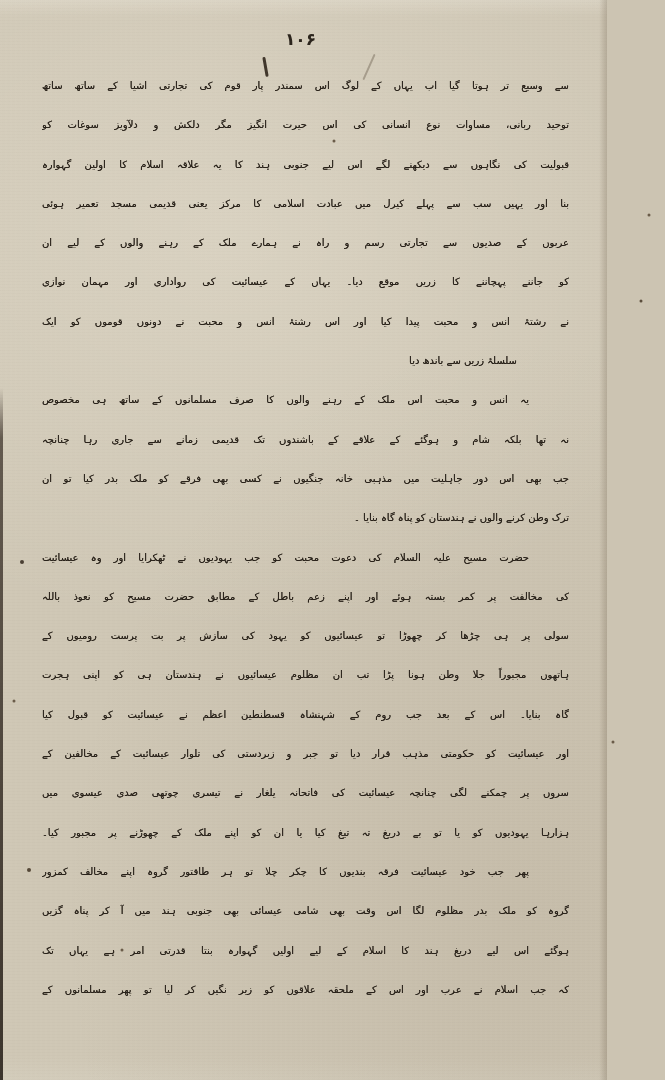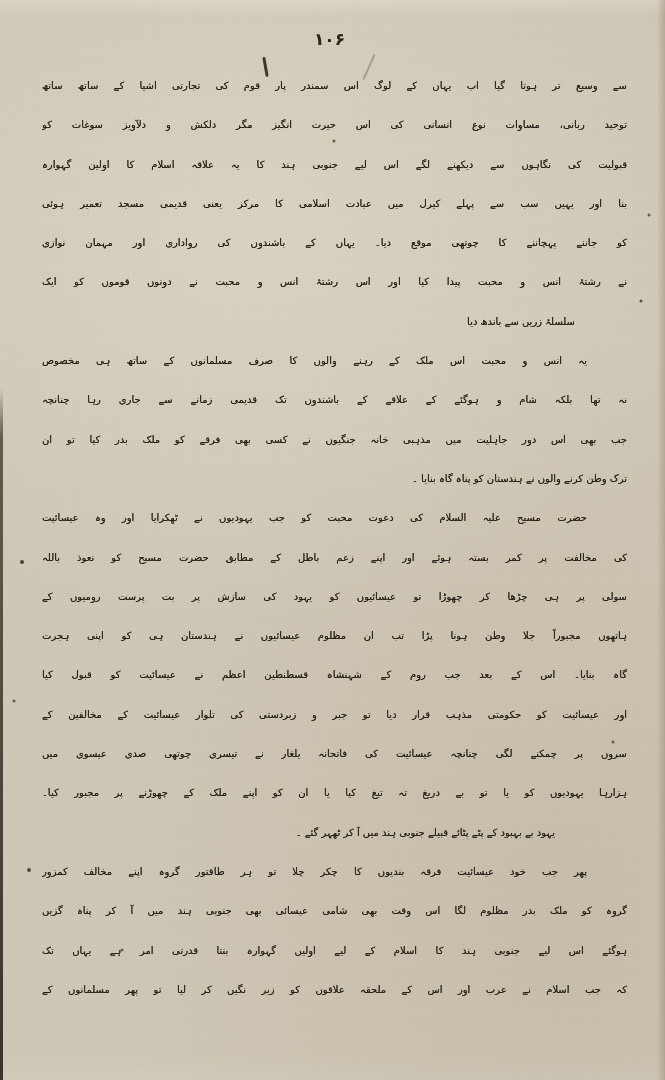--- a/index.html
+++ b/index.html
@@ -3,21 +3,21 @@
 <meta charset="utf-8">
 <style>
   html, body {
     margin: 0; padding: 0;
     width: 665px; height: 1080px;
     overflow: hidden;
     background: #ccc4b2;
   }
   .page {
     position: relative;
-    width: 665px; height: 1080px;
+    width: 607px; height: 1080px;
     background:
       repeating-linear-gradient(0deg, rgba(60,50,35,0.015) 0 1px, rgba(0,0,0,0) 1px 3px),
       repeating-linear-gradient(90deg, rgba(255,250,235,0.02) 0 2px, rgba(0,0,0,0) 2px 5px),
       radial-gradient(ellipse 820px 640px at 38% 22%, rgba(255,250,238,0.22), rgba(0,0,0,0) 62%),
       radial-gradient(ellipse 700px 900px at 85% 85%, rgba(115,95,70,0.10), rgba(0,0,0,0) 65%),
       linear-gradient(180deg, #d8d1c1 0px, #cfc7b5 16px, #cfc7b5 1056px, #d3ccbb 1080px),
       #cfc7b5;
   }
   .edge-left {
     position: absolute; left: 0; top: 388px; bottom: 0; width: 3px;
@@ -94,41 +94,41 @@
   <div class="ink-mark-b"></div>
 
   <div class="page-number">۱۰۶</div>
 
   <div class="text-block">
       <div>
         <div class="line k-body">سے وسیع تر ہوتا گیا اب یہاں کے لوگ اس سمندر پار قوم کی تجارتی اشیا کے ساتھ ساتھ</div>
         <div class="line k-body">توحید ربانی، مساوات نوع انسانی کی اس حیرت انگیز مگر دلکش و دلآویز سوغات کو</div>
         <div class="line k-body">قبولیت کی نگاہوں سے دیکھنے لگے اس لیے جنوبی ہند کا یہ علاقہ اسلام کا اولین گہوارہ</div>
         <div class="line k-body">بنا اور یہیں سب سے پہلے کیرل میں عبادت اسلامی کا مرکز یعنی قدیمی مسجد تعمیر ہوئی</div>
-        <div class="line k-body">کو جاننے پہچاننے کا چوتھی موقع دیا۔ یہاں کے باشندوں کی رواداری اور مہمان نوازی</div>
+        <div class="line k-body">عربوں کے صدیوں سے تجارتی رسم و راہ نے ہمارے ملک کے رہنے والوں کے لیے ان</div>
+        <div class="line k-body">کو جاننے پہچاننے کا زریں موقع دیا۔ یہاں کے عیسائیت کی رواداری اور مہمان نوازی</div>
         <div class="line k-body">نے رشتۂ انس و محبت پیدا کیا اور اس رشتۂ انس و محبت نے دونوں قوموں کو ایک</div>
         <div class="line k-end1">سلسلۂ زریں سے باندھ دیا</div>
       </div>
       <div>
         <div class="line k-start">یہ انس و محبت اس ملک کے رہنے والوں کا صرف مسلمانوں کے ساتھ ہی مخصوص</div>
         <div class="line k-body">نہ تھا بلکہ شام و ہوگئے کے علاقے کے باشندوں تک قدیمی زمانے سے جاری رہا چنانچہ</div>
         <div class="line k-body">جب بھی اس دور جاہلیت میں مذہبی خانہ جنگیوں نے کسی بھی فرقے کو ملک بدر کیا تو ان</div>
         <div class="line k-end2">ترک وطن کرنے والوں نے ہندستان کو پناہ گاہ بنایا ۔</div>
       </div>
       <div>
         <div class="line k-start">حضرت مسیح علیہ السلام کی دعوت محبت کو جب یہودیوں نے ٹھکرایا اور وہ عیسائیت</div>
         <div class="line k-body">کی مخالفت پر کمر بستہ ہوئے اور اپنے زعم باطل کے مطابق حضرت مسیح کو نعوذ باللہ</div>
         <div class="line k-body">سولی پر ہی چڑھا کر چھوڑا تو عیسائیوں کو یہود کی سازش پر بت پرست رومیوں کے</div>
         <div class="line k-body">ہاتھوں مجبوراً جلا وطن ہونا پڑا تب ان مظلوم عیسائیوں نے ہندستان ہی کو اپنی ہجرت</div>
         <div class="line k-body">گاہ بنایا۔ اس کے بعد جب روم کے شہنشاہ قسطنطین اعظم نے عیسائیت کو قبول کیا</div>
         <div class="line k-body">اور عیسائیت کو حکومتی مذہب قرار دیا تو جبر و زبردستی کی تلوار عیسائیت کے مخالفین کے</div>
         <div class="line k-body">سروں پر چمکنے لگی چنانچہ عیسائیت کی فاتحانہ یلغار نے تیسری چوتھی صدی عیسوی میں</div>
         <div class="line k-body">ہزارہا یہودیوں کو یا تو بے دریغ تہ تیغ کیا یا ان کو اپنے ملک کے چھوڑنے پر مجبور کیا۔</div>
-        <div class="line k-end3">یہود بے بہبود کے پٹے پٹائے قبیلے جنوبی ہند میں آ کر ٹھہر گئے ۔</div>
       </div>
       <div>
         <div class="line k-start">پھر جب خود عیسائیت فرقہ بندیوں کا چکر چلا تو ہر طاقتور گروہ اپنے مخالف کمزور</div>
         <div class="line k-body">گروہ کو ملک بدر مظلوم لگا اس وقت بھی شامی عیسائی بھی جنوبی ہند میں آ کر پناہ گزیں</div>
-        <div class="line k-body">ہوگئے اس لیے جنوبی ہند کا اسلام کے لیے اولیں گہوارہ بنتا قدرتی امر ہے یہاں تک</div>
+        <div class="line k-body">ہوگئے اس لیے دریغ ہند کا اسلام کے لیے اولیں گہوارہ بنتا قدرتی امر ہے یہاں تک</div>
         <div class="line k-body">کہ جب اسلام نے عرب اور اس کے ملحقہ علاقوں کو زیر نگیں کر لیا تو پھر مسلمانوں کے</div>
       </div>
     </div>
 </div>
 
 </body></html>

